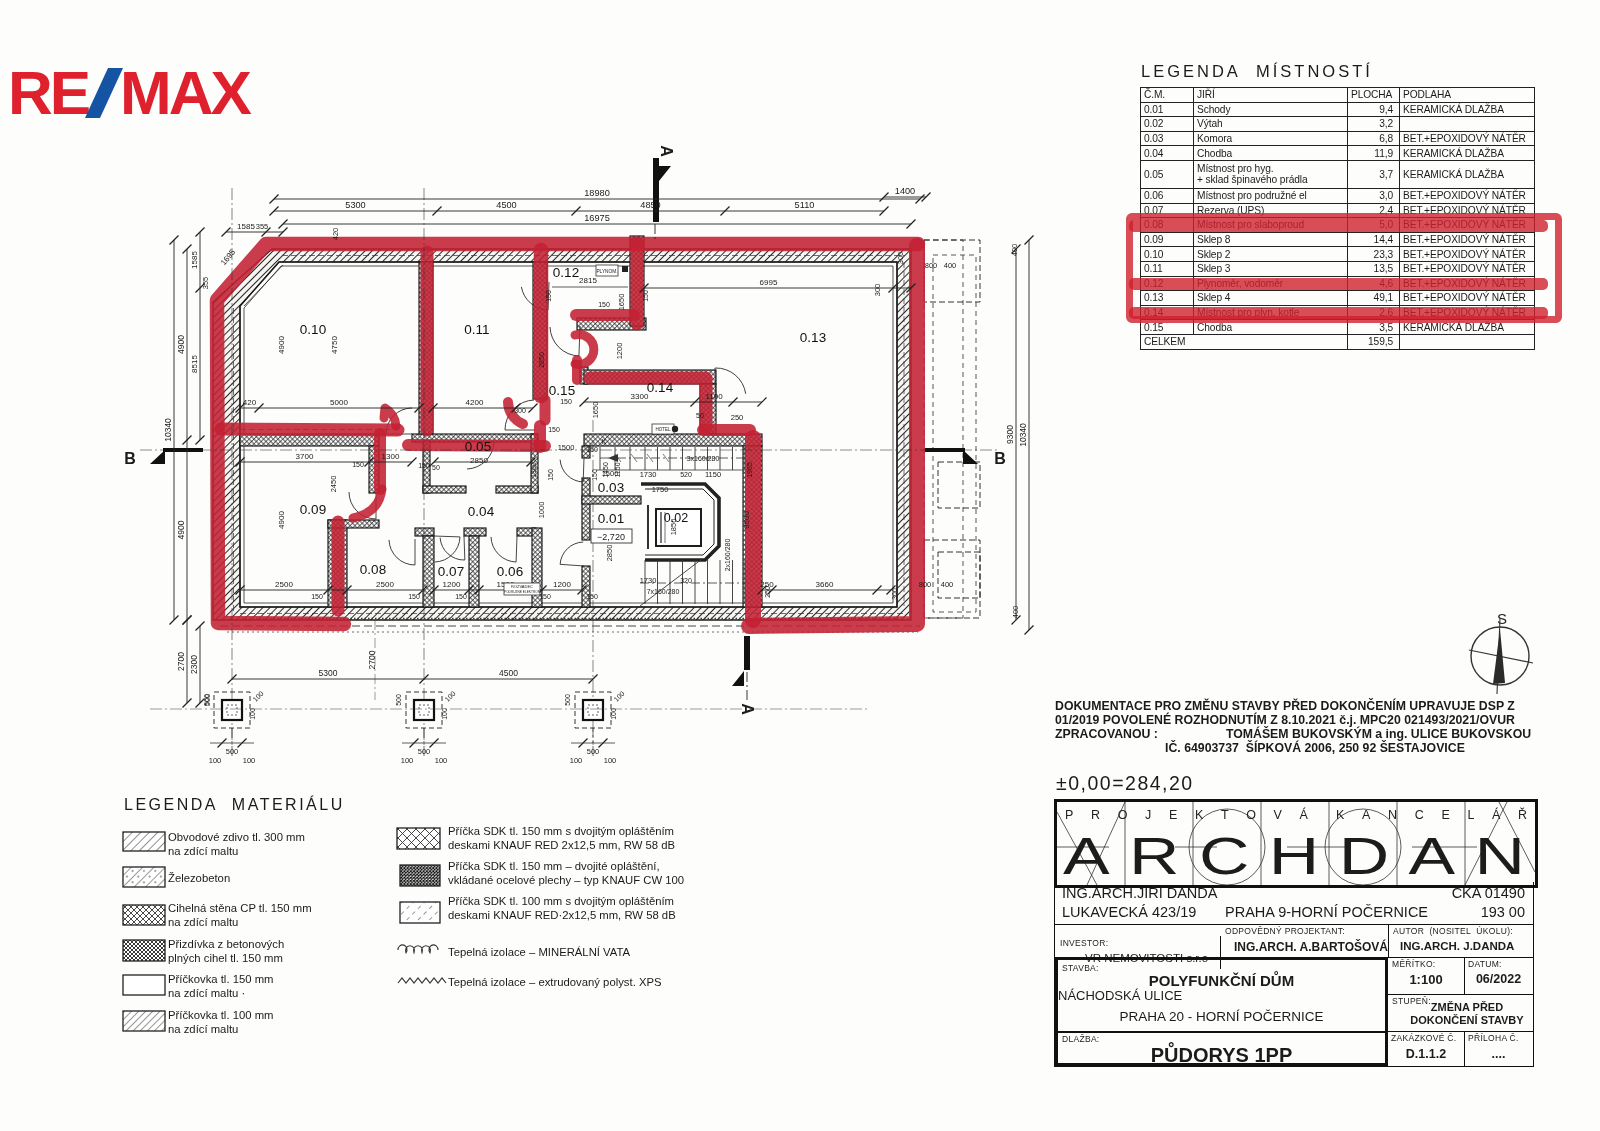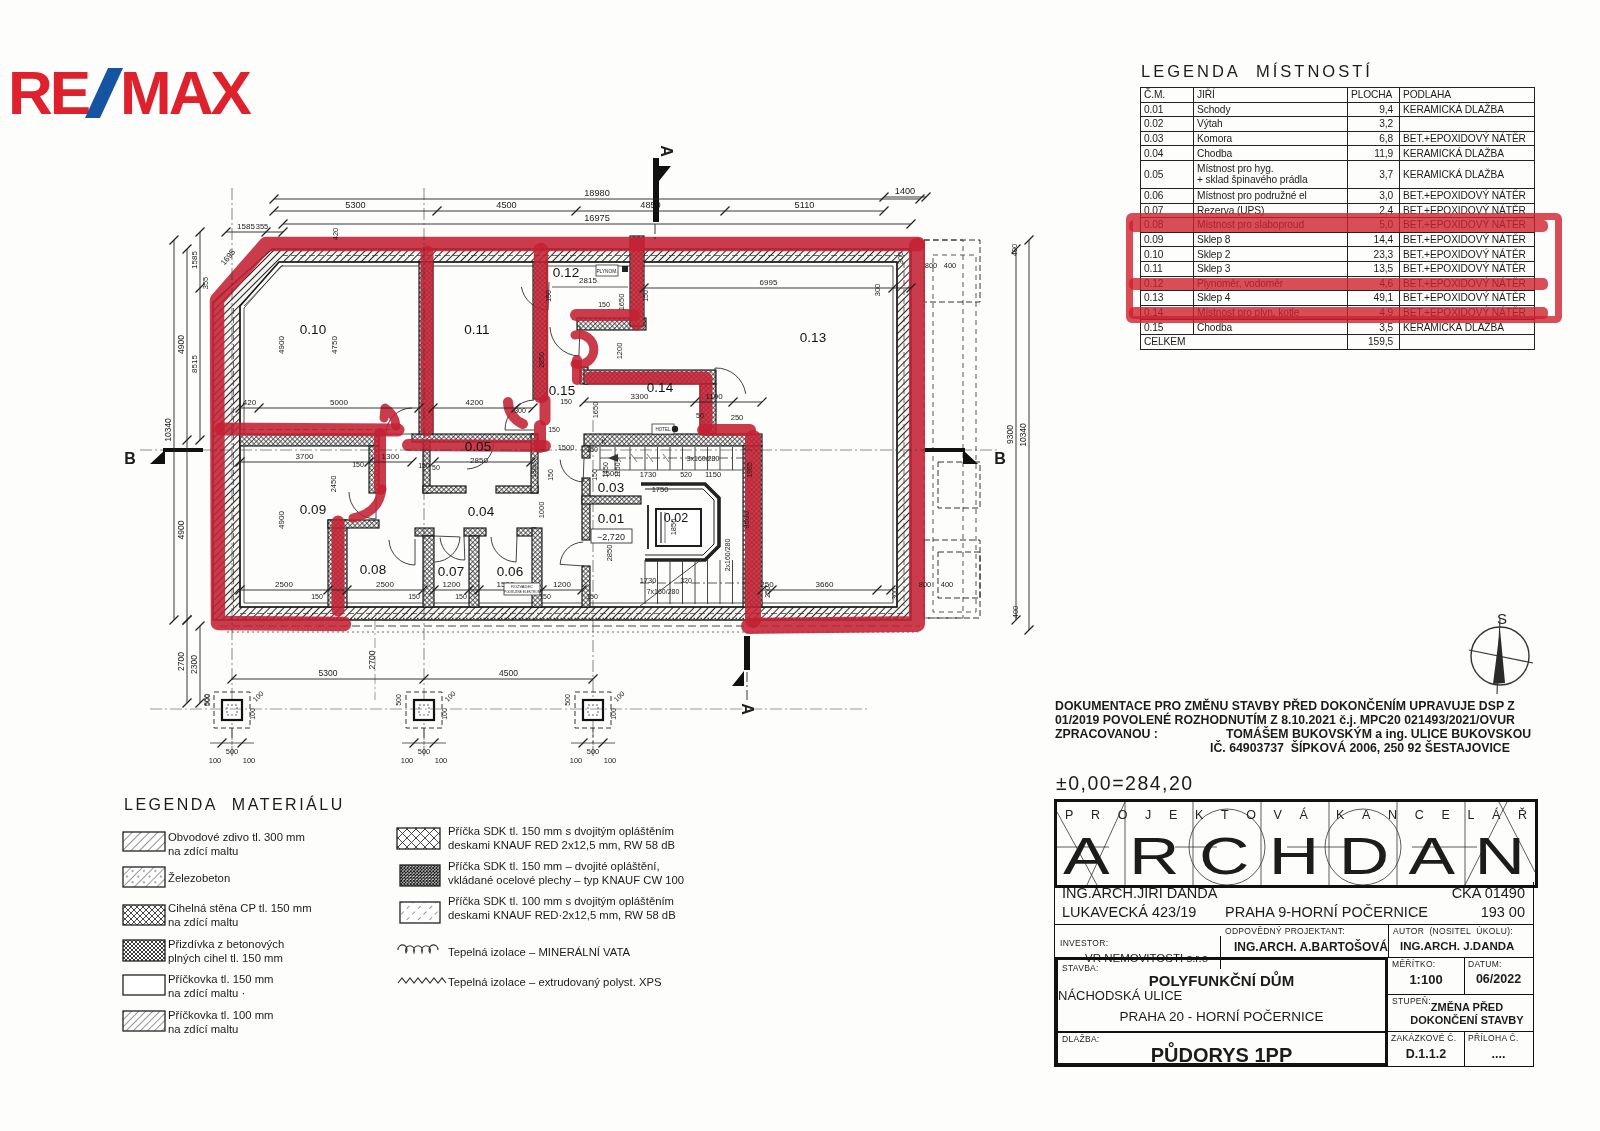--- a/index.html
+++ b/index.html
@@ -107,21 +107,21 @@
         </tr>
 <tr>
           <td>0.13</td>
           <td>Sklep 4</td>
           <td class="r">49,1</td>
           <td>BET.+EPOXIDOVÝ NÁTĚR</td>
         </tr>
 <tr>
           <td>0.14</td>
           <td>Místnost pro plyn. kotle</td>
-          <td class="r">4,9</td>
+          <td class="r">2,6</td>
           <td>BET.+EPOXIDOVÝ NÁTĚR</td>
         </tr>
 <tr>
           <td>0.15</td>
           <td>Chodba</td>
           <td class="r">3,5</td>
           <td>KERAMICKÁ DLAŽBA</td>
         </tr>
 <tr>
           <td colspan="2">CELKEM</td>
@@ -627,21 +627,21 @@
 <text x="338" y="136">Tepelná izolace – MINERÁLNÍ VATA</text>
 <path d="M288,163 l4,-5 l4,5 l4,-5 l4,5 l4,-5 l4,5 l4,-5 l4,5 l4,-5 l4,5 l4,-5 l4,5" fill="none" stroke="#333" stroke-width="1.2"></path>
 <text x="338" y="166">Tepelná izolace – extrudovaný polyst. XPS</text>
 </g>
 </svg>
 
 <div class="abs" style="left:1055px;top:699px;width:500px;font-size:12.3px;font-weight:bold;line-height:14.1px;white-space:nowrap">
 <div>DOKUMENTACE PRO ZMĚNU STAVBY PŘED DOKONČENÍM UPRAVUJE DSP Z</div>
 <div>01/2019 POVOLENÉ ROZHODNUTÍM Z 8.10.2021 č.j. MPC20 021493/2021/OVUR</div>
 <div>ZPRACOVANOU :<span style="margin-left:68px">TOMÁŠEM BUKOVSKÝM a ing. ULICE BUKOVSKOU</span></div>
-<div style="text-align:center;padding-left:110px">IČ. 64903737&nbsp; ŠÍPKOVÁ 2006, 250 92 ŠESTAJOVICE</div>
+<div style="text-align:left;padding-left:110px">IČ. 64903737&nbsp; ŠÍPKOVÁ 2006, 250 92 ŠESTAJOVICE</div>
 </div>
 <div class="abs" style="left:1056px;top:772px;font-size:19.5px;letter-spacing:1.5px">±0,00=284,20</div>
 
 <div class="abs" style="left:1054px;top:799px;width:478px;height:83px;border:3px solid #111">
 <svg width="478" height="83" viewBox="0 0 478 83">
 <g stroke="#333" stroke-width="0.8" fill="none">
 <line x1="68" y1="0" x2="68" y2="83"></line>
           <line x1="136" y1="0" x2="136" y2="83"></line>
 <line x1="204" y1="0" x2="204" y2="83"></line>
           <line x1="272" y1="0" x2="272" y2="83"></line>

